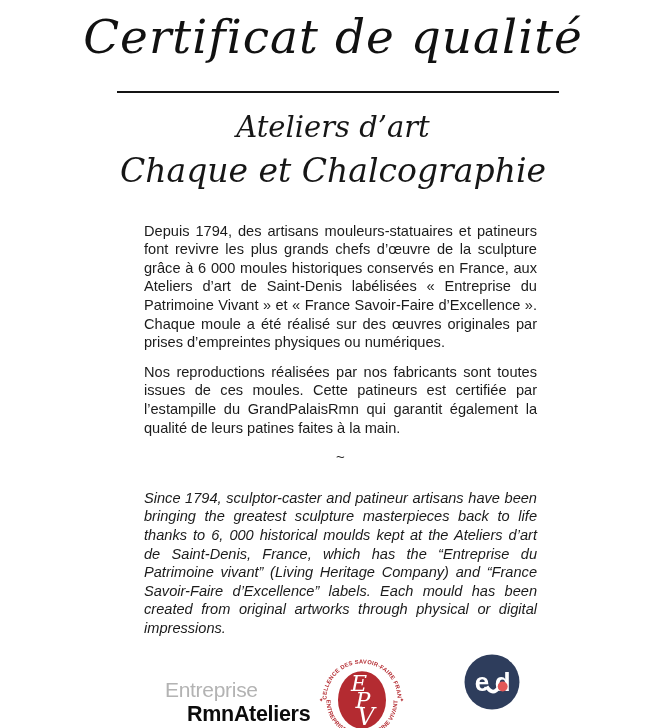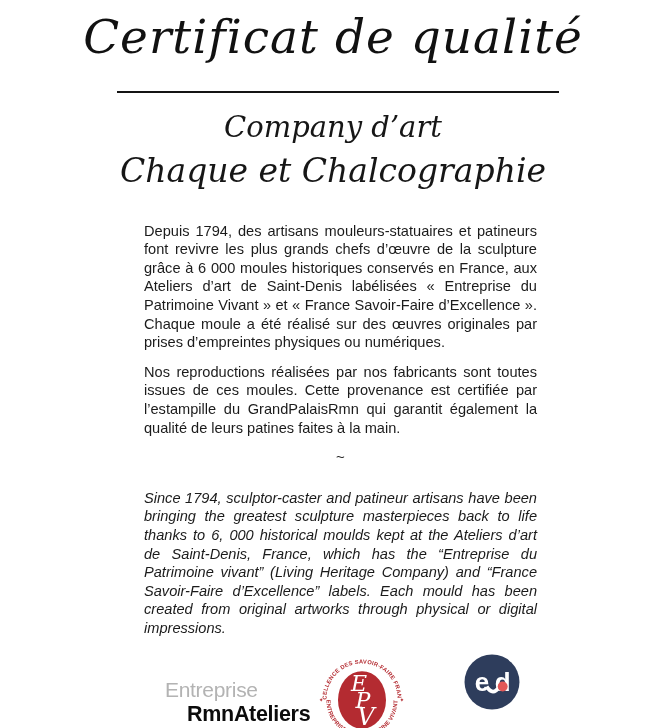--- a/index.html
+++ b/index.html
@@ -42,26 +42,26 @@
 </style>
 </head>
 <body>
 
 <div class="page">
 
   <h1 class="title">Certificat de qualité</h1>
 
   <hr class="rule">
 
-  <div class="sub sub1">Company d’art</div>
+  <div class="sub sub1">Ateliers d’art</div>
   <div class="sub sub2">Chaque et Chalcographie</div>
 
   <div class="content">
     <p class="fr">Depuis 1794, des artisans mouleurs-statuaires et patineurs font revivre les plus grands chefs d’œuvre de la sculpture grâce à 6 000 moules historiques conservés en France, aux Ateliers d’art de Saint-Denis labélisées « Entreprise du Patrimoine Vivant » et « France Savoir-Faire d’Excellence ». Chaque moule a été réalisé sur des œuvres originales par prises d’empreintes physiques ou numériques.</p>
-    <p class="fr">Nos reproductions réalisées par nos fabricants sont toutes issues de ces moules. Cette provenance est certifiée par l’estampille du GrandPalaisRmn qui garantit également la qualité de leurs patines faites à la main.</p>
+    <p class="fr">Nos reproductions réalisées par nos fabricants sont toutes issues de ces moules. Cette patineurs est certifiée par l’estampille du GrandPalaisRmn qui garantit également la qualité de leurs patines faites à la main.</p>
     <div class="tilde">~</div>
     <p class="en">Since 1794, sculptor-caster and patineur artisans have been bringing the greatest sculpture masterpieces back to life thanks to 6, 000 historical moulds kept at the Ateliers d’art de Saint-Denis, France, which has the “Entreprise du Patrimoine vivant” (Living Heritage Company) and “France Savoir-Faire d’Excellence” labels. Each mould has been created from original artworks through physical or digital impressions.</p>
   </div>
 
   <div class="logos">
 
     <div class="logo-gp">
       <div class="gp1">Entreprise</div>
       <div class="gp2">RmnAteliers</div>
     </div>

